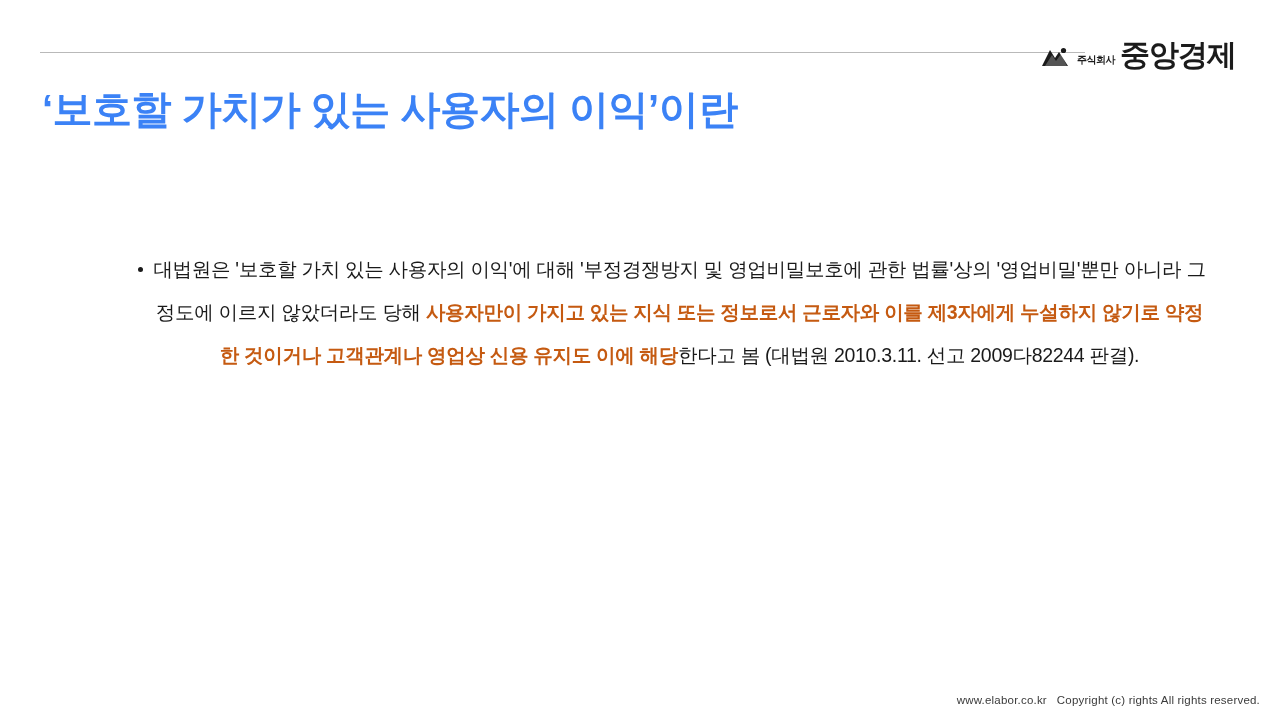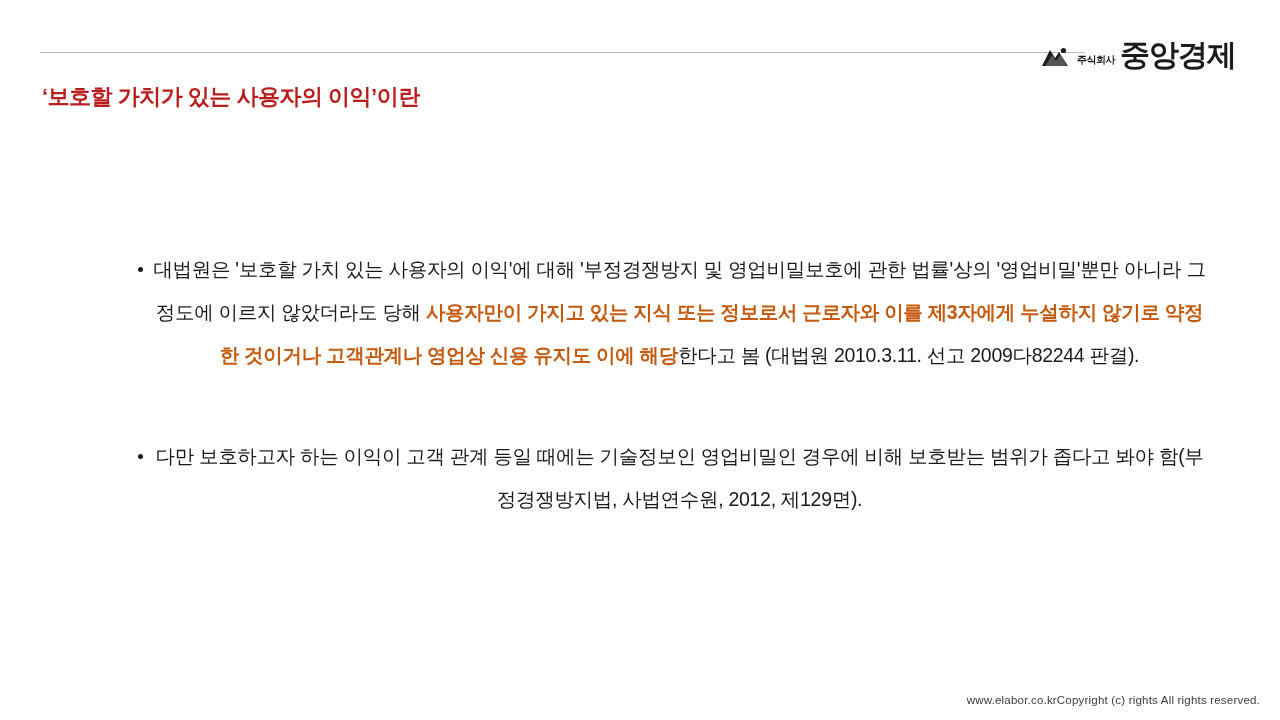--- a/index.html
+++ b/index.html
@@ -67,23 +67,23 @@
     letter-spacing: -1px;
     line-height: 1;
     white-space: nowrap;
   }
 
   
   .slide-title {
     position: absolute;
     left: 42px;
     top: 82px;
-    font-size: 22px;
+    font-size: 40px;
     font-weight: 700;
-    color: #b91c1c;
+    color: #3b82f6;
     letter-spacing: -0.5px;
     white-space: nowrap;
   }
 
   
   .body-block {
     position: absolute;
     left: 138px;
     top: 248px;
     width: 1070px;
@@ -119,21 +119,21 @@
   
   .footer {
     position: absolute;
     right: 20px;
     bottom: 14px;
     font-size: 11.5px;
     color: #3a3a3a;
     letter-spacing: 0.2px;
     white-space: nowrap;
   }
-  .footer .site { }
+  .footer .site { margin-right: 10px; }
 </style>
 </head>
 <body>
 
 <div class="slide">
 
   <div class="header-rule"></div>
 
   <div class="logo">
     <div class="logo-mark">
@@ -150,23 +150,20 @@
   </div>
 
   <div class="slide-title">‘보호할 가치가 있는 사용자의 이익’이란</div>
 
   <div class="body-block">
 
     <div class="bullet-item">
       <span>대법원은 '보호할 가치 있는 사용자의 이익'에 대해 '부정경쟁방지 및 영업비밀보호에 관한 법률'상의 '영업비밀'뿐만 아니라 그 정도에 이르지 않았더라도 당해 </span><span class="hl">사용자만이 가지고 있는 지식 또는 정보로서 근로자와 이를 제3자에게 누설하지 않기로 약정한 것이거나 고객관계나 영업상 신용 유지도 이에 해당</span><span>한다고 봄 (대법원 2010.3.11. 선고 2009다82244 판결).</span>
     </div>
 
-    <div class="bullet-item">
-      <span>다만 보호하고자 하는 이익이 고객 관계 등일 때에는 기술정보인 영업비밀인 경우에 비해 보호받는 범위가 좁다고 봐야 함(부정경쟁방지법, 사법연수원, 2012, 제129면).</span>
-    </div>
 
   </div>
 
   <div class="footer">
     <span class="site">www.elabor.co.kr</span><span>Copyright  (c) rights  All rights reserved.</span>
   </div>
 
 </div>
 
 </body></html>

